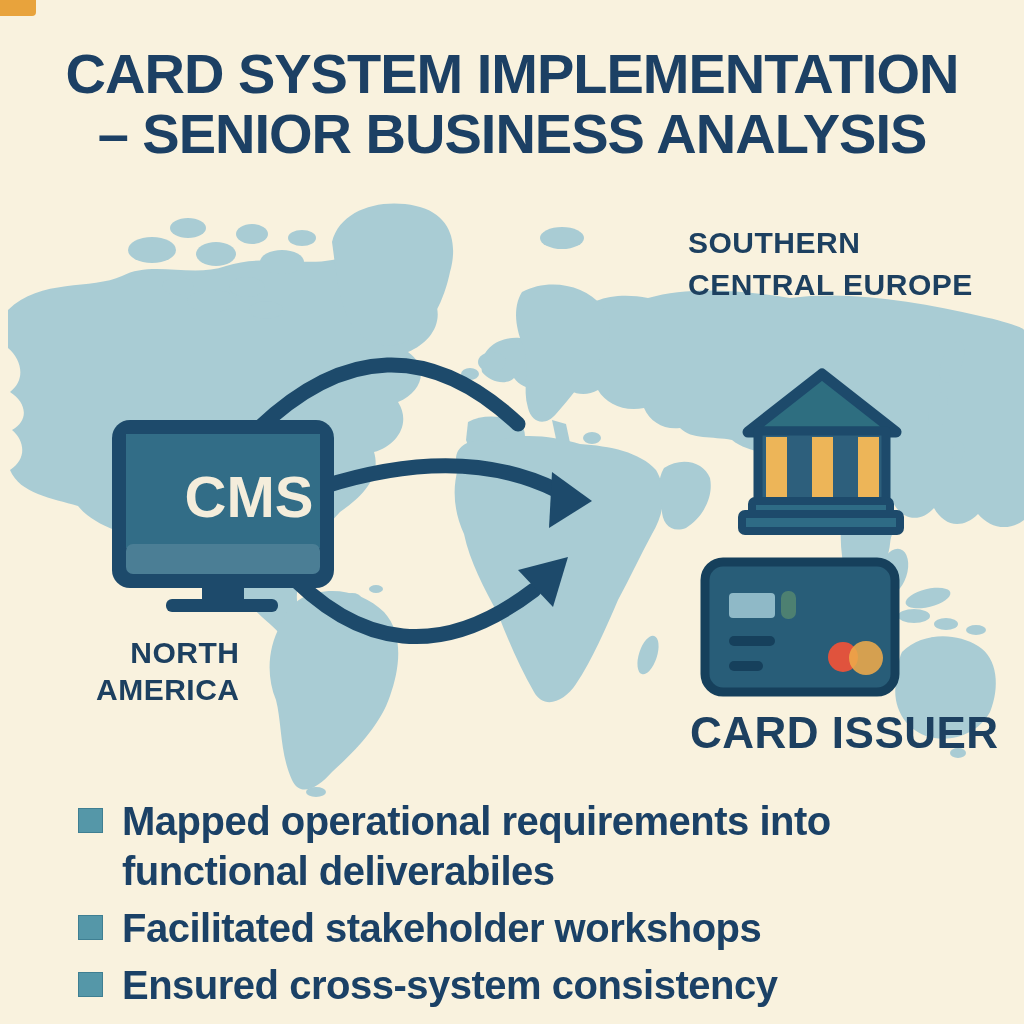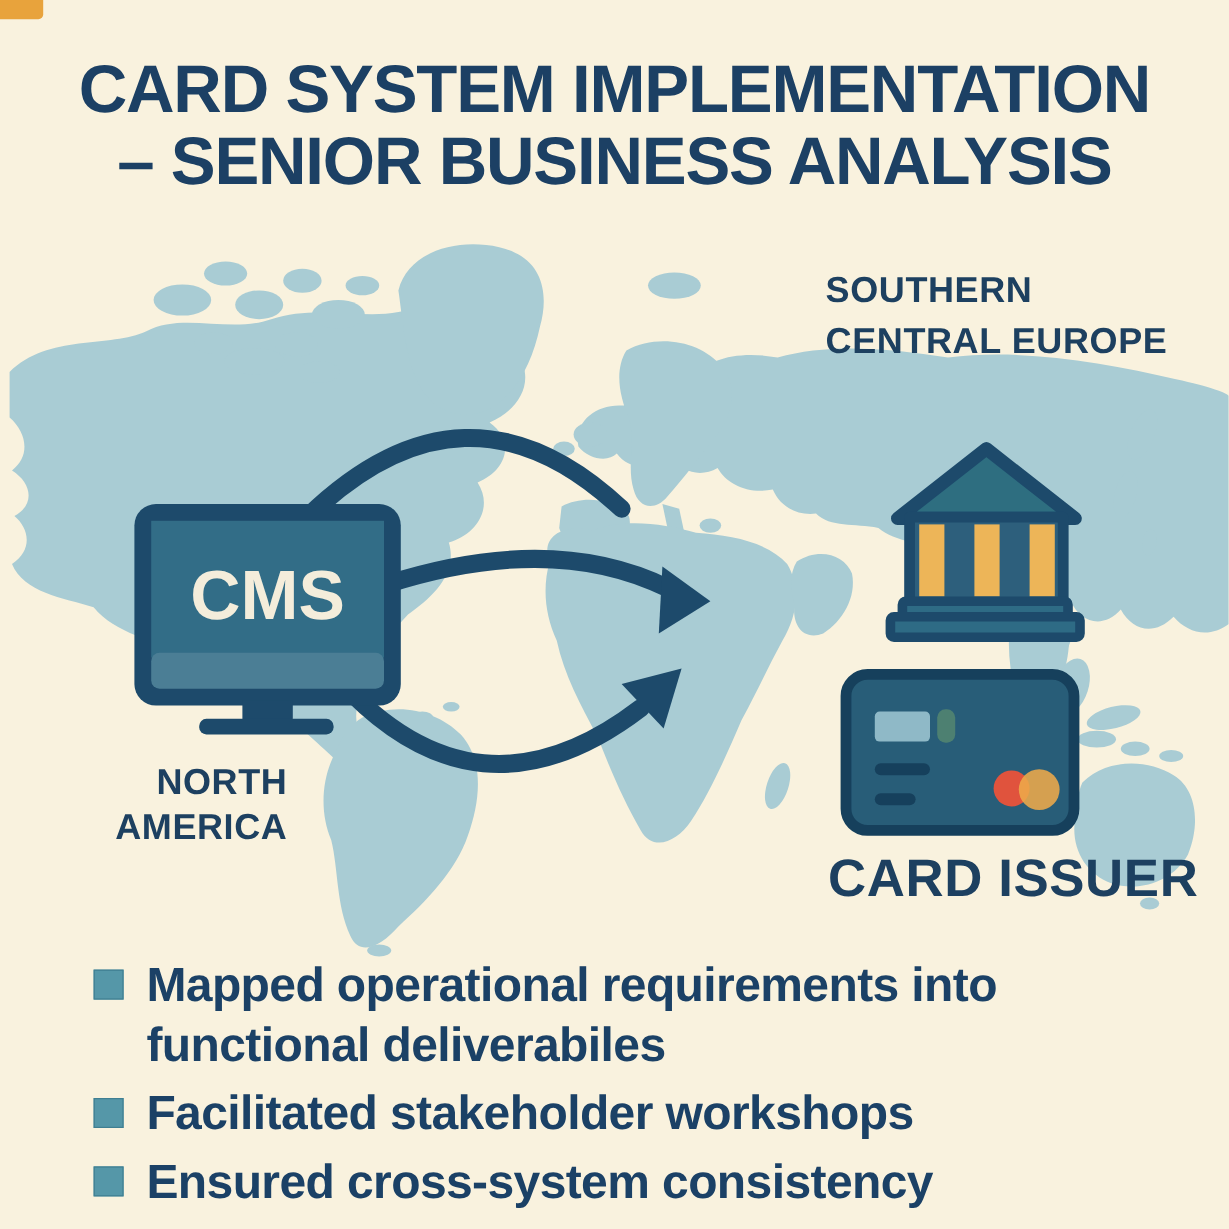--- a/index.html
+++ b/index.html
@@ -15,21 +15,21 @@
   }
   .region-label{
     position:absolute;color:#1d4060;font-weight:700;font-size:30px;line-height:42px;letter-spacing:.5px;
   }
   .label-europe{top:222px;left:688px;width:300px;text-align:left;}
   .label-na{top:634px;left:96px;text-align:right;line-height:37px;}
   .label-issuer{top:712px;left:690px;font-size:44px;letter-spacing:.5px;}
   .cms-label{
     position:absolute;left:126px;top:444px;width:194px;height:104px;
     display:flex;align-items:center;justify-content:center;
-    color:#f4eddb;font-weight:700;font-size:58px;letter-spacing:0px;
+    color:#f4eddb;font-weight:700;font-size:58px;letter-spacing:0px;padding-left:26px;
   }
   .bullets{position:absolute;left:78px;top:796px;width:780px;}
   .bullet-row{display:flex;align-items:flex-start;margin-bottom:7px;}
   .bullet-sq{
     flex:0 0 auto;width:23px;height:23px;margin:12px 19px 0 0;
     background:#5597a8;border:1px solid #3f7f92;
   }
   .bullet-text{
     color:#1b4166;font-weight:700;font-size:40px;line-height:50px;letter-spacing:-0.5px;
     max-width:710px;

